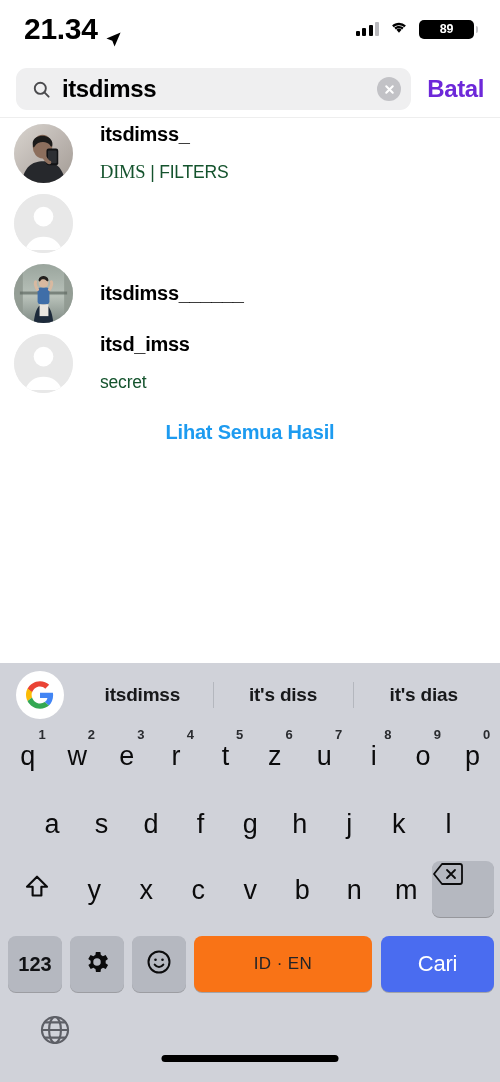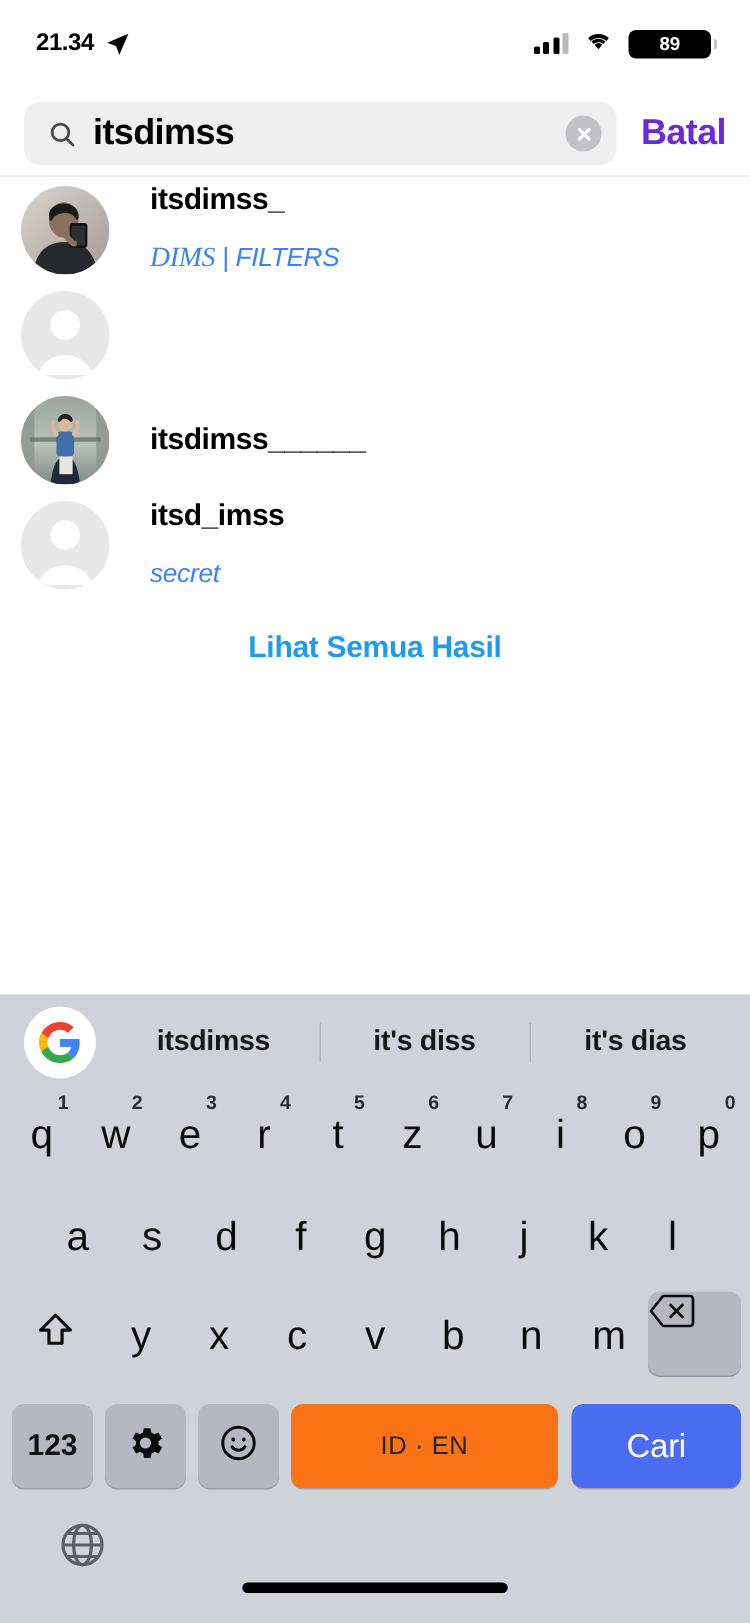--- a/index.html
+++ b/index.html
@@ -11,21 +11,21 @@
   }
   .phone { position: relative; width: 500px; height: 1082px; background: #fff; }
 
   
   .statusbar {
     position: absolute; top: 0; left: 0; width: 500px; height: 58px;
     display: flex; align-items: center; justify-content: space-between;
     padding: 0 26px 0 24px;
   }
   .status-time {
-    font-size: 16px; font-weight: bold; color: #000;
+    font-size: 30px; font-weight: bold; color: #000;
     letter-spacing: -0.3px; display: flex; align-items: center; gap: 7px;
   }
   .loc-arrow { display: inline-block; width: 17px; height: 17px; }
   .status-right { display: flex; align-items: center; gap: 9px; }
   .bars { display: flex; align-items: flex-end; gap: 2.5px; height: 14px; }
   .bars i { display: block; width: 4px; background: #000; border-radius: 1px; }
   .bars i:nth-child(1) { height: 5px; }
   .bars i:nth-child(2) { height: 8px; }
   .bars i:nth-child(3) { height: 11px; }
   .bars i:nth-child(4) { height: 14px; background: #b9b9bd; }
@@ -70,21 +70,21 @@
   }
   .avatar {
     width: 59px; height: 59px; border-radius: 50%; overflow: hidden;
     flex: 0 0 auto; position: relative; background: #e9e9e9;
   }
   .avatar svg { display: block; width: 100%; height: 100%; }
   .result-text { margin-left: 27px; display: flex; flex-direction: column; gap: 16px; }
   .r-username {
     font-size: 20px; font-weight: bold; color: #000; letter-spacing: -0.3px; line-height: 1.15;
   }
-  .r-sub { font-size: 17.5px; color: #3b82f6; line-height: 1.15; letter-spacing: -0.2px; font-style: italic; }
+  .r-sub { font-size: 17.5px; color: #14532d; line-height: 1.15; letter-spacing: -0.2px; }
   .r-sub.serifmix { font-family: "Liberation Serif", serif; font-size: 18.5px; }
   .r-sub.serifmix .plain { font-family: "Liberation Sans", sans-serif; font-size: 17.5px; }
 
   .see-all {
     width: 100%; text-align: center; margin-top: 23px;
     font-size: 20px; font-weight: bold; color: #1d9bf0; letter-spacing: -0.2px;
   }
 
   
   .keyboard {

